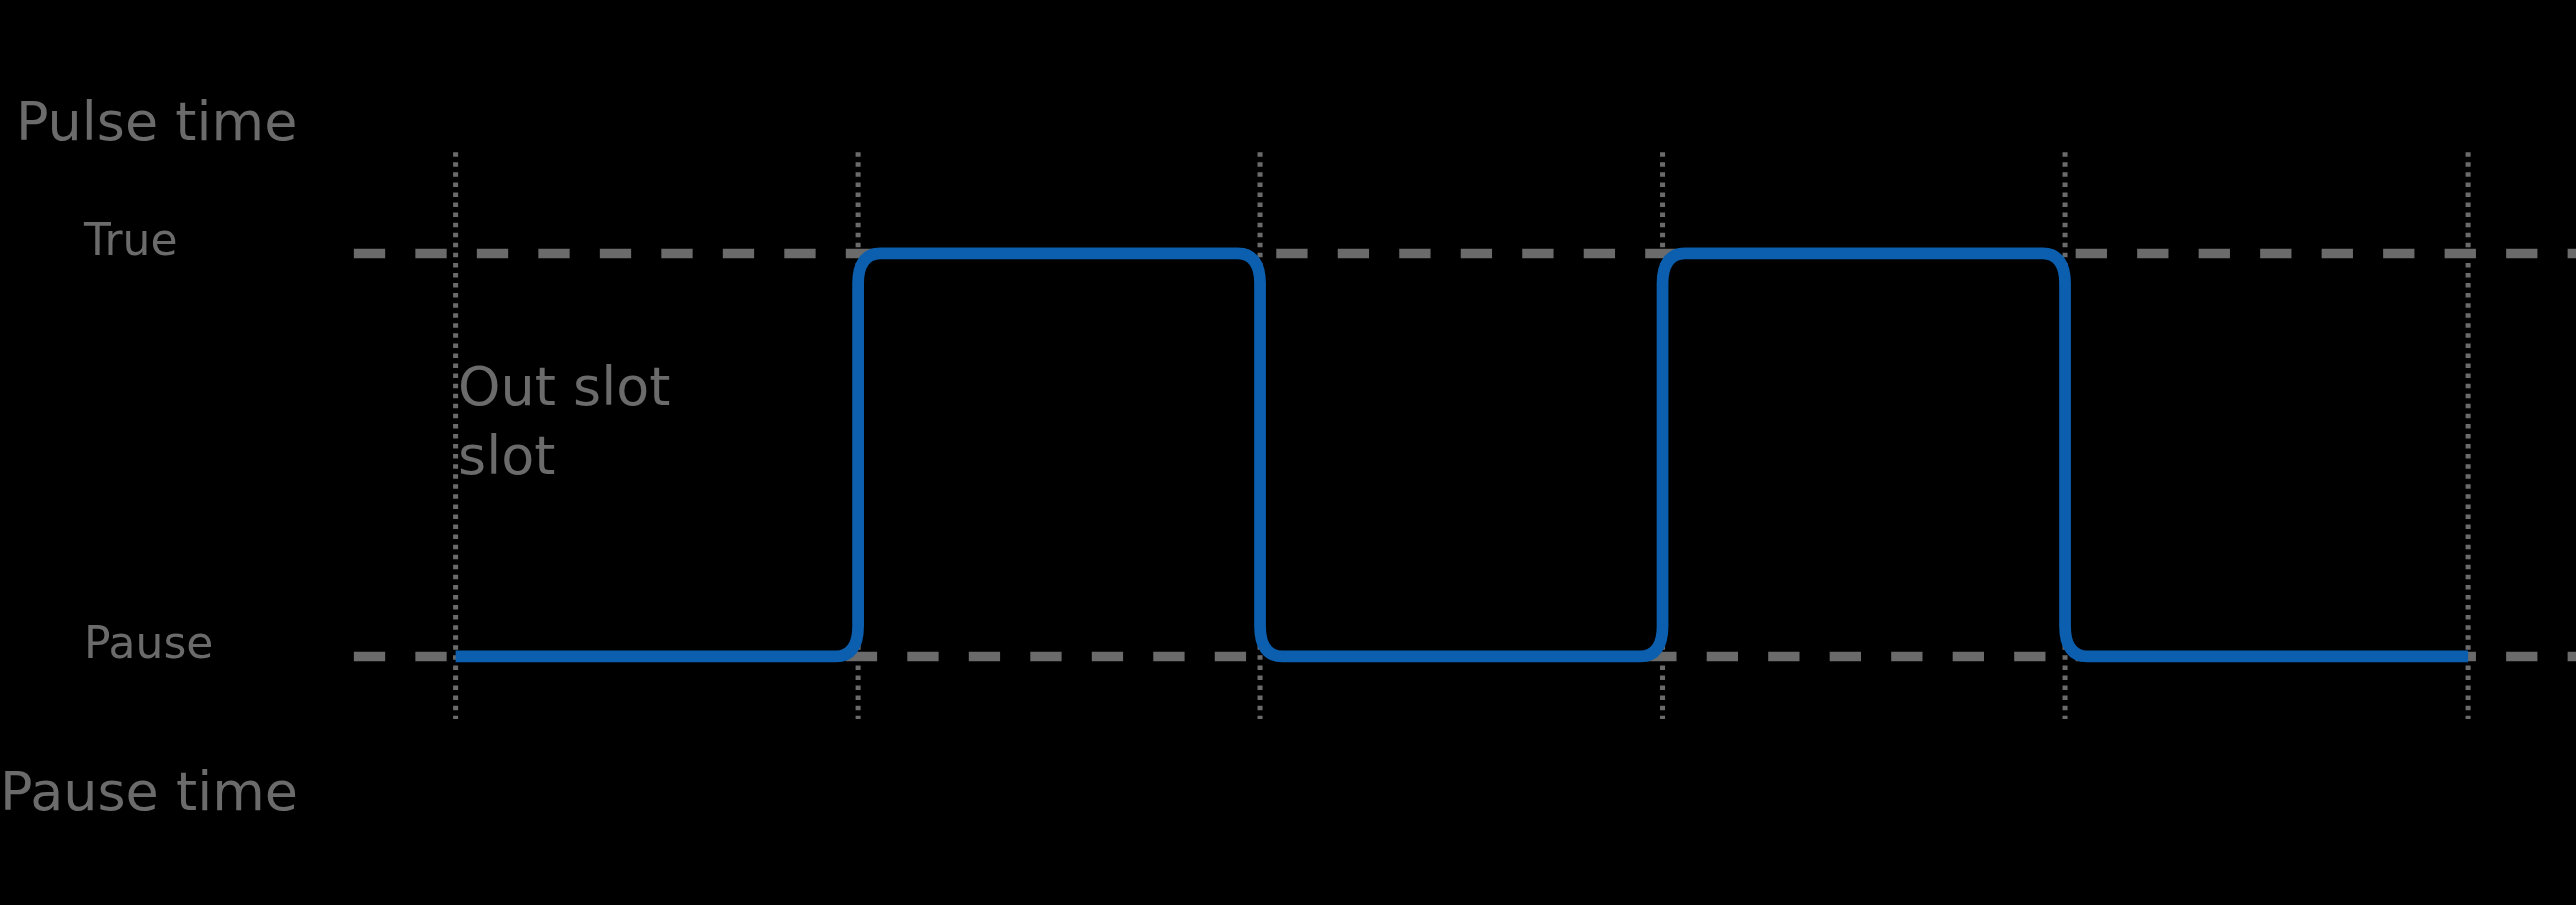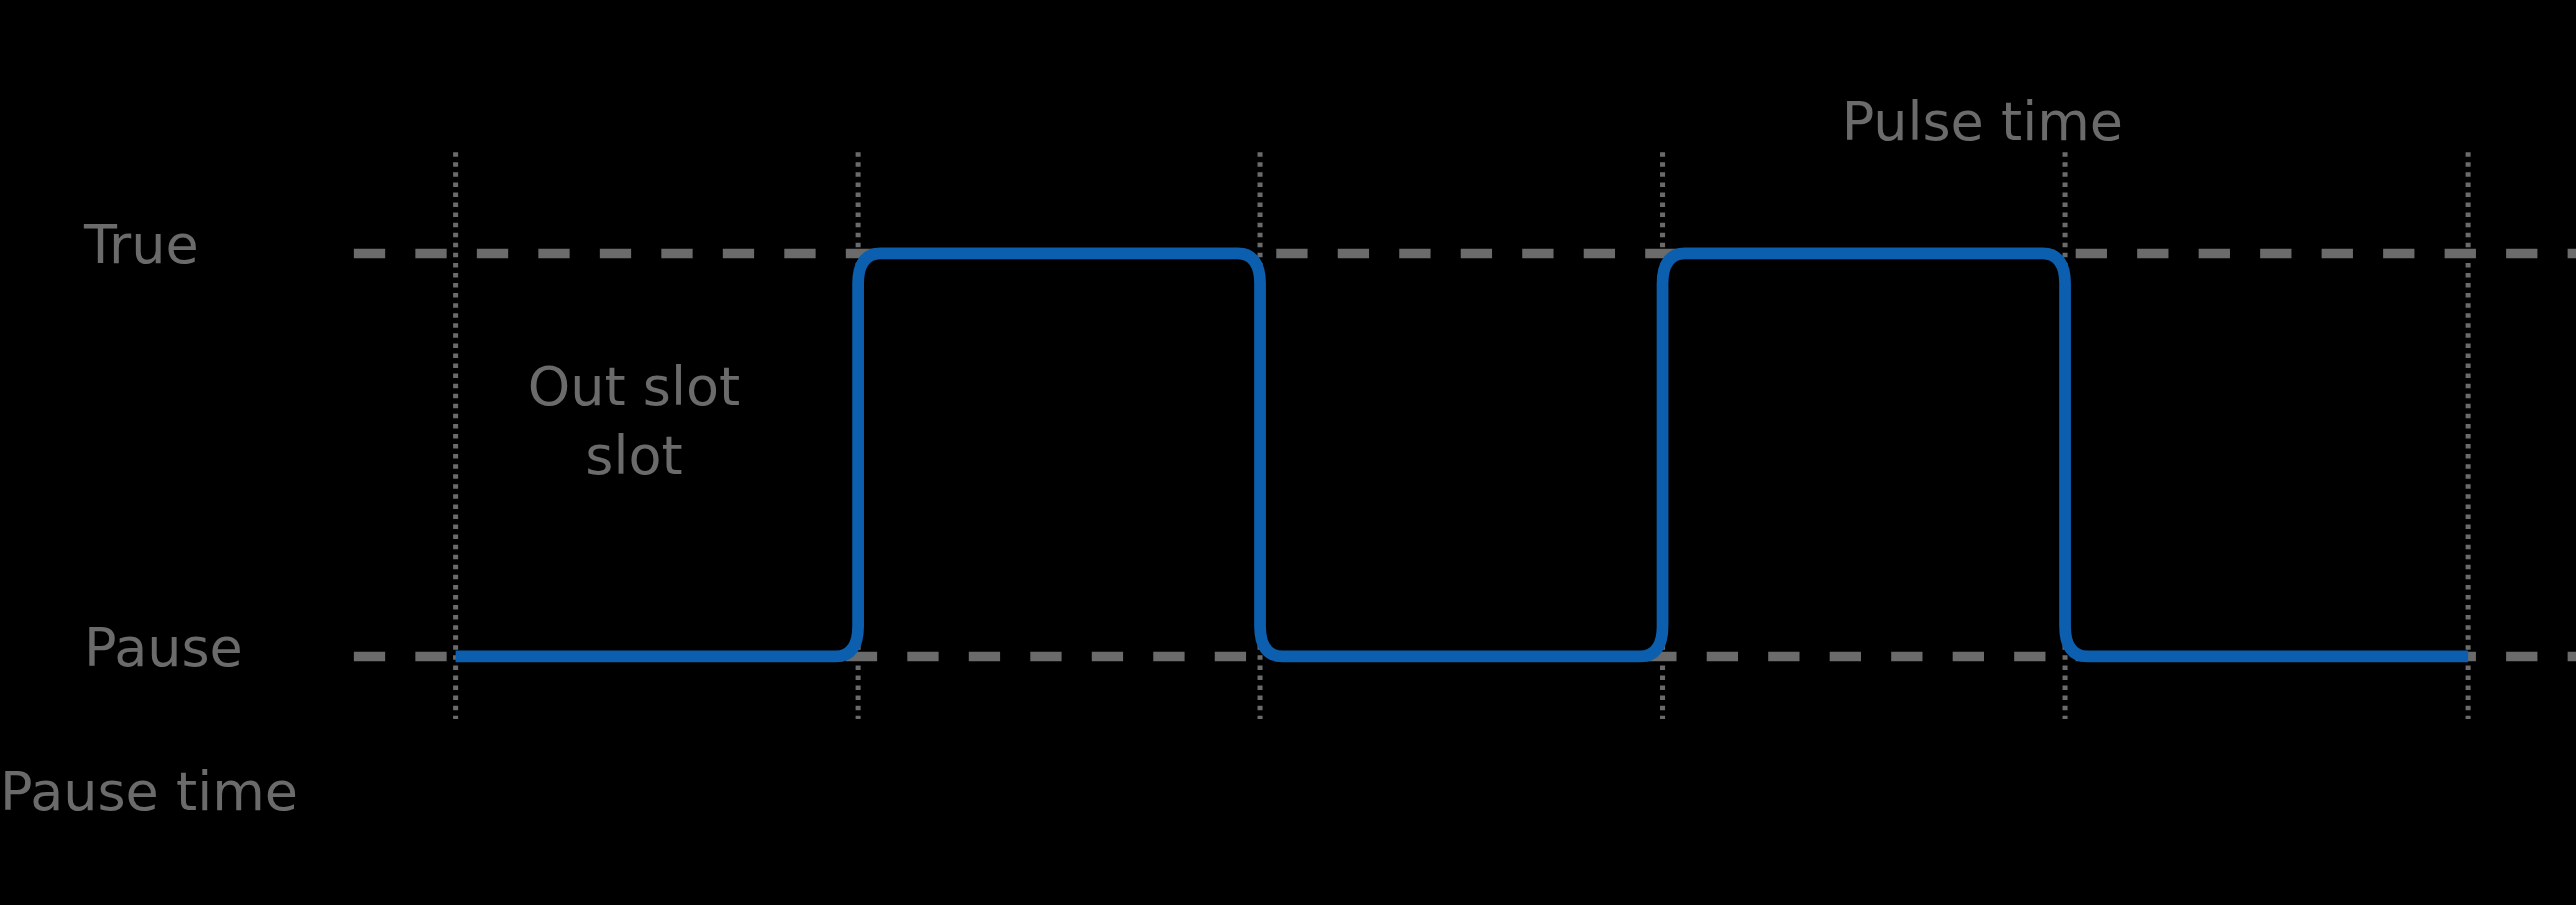--- a/index.html
+++ b/index.html
@@ -22,21 +22,21 @@
     left: 0;
     top: 0;
     width: 2576px;
     height: 906px;
     display: block;
   }
   .axis-label {
     position: absolute;
     color: #6b6b6b;
     font-family: "DejaVu Sans", sans-serif;
-    font-size: 54px;
+    font-size: 44px;
     line-height: 1.12;
     white-space: nowrap;
     letter-spacing: 0px;
   }
   .label-true {
     left: 84px;
     top: 215px;
   }
   .label-false {
     left: 84px;
@@ -44,35 +44,35 @@
   }
   .annot {
     position: absolute;
     color: #6b6b6b;
     font-family: "DejaVu Sans", sans-serif;
     font-size: 54px;
     line-height: 1.28;
     white-space: nowrap;
   }
   .annot-pulse {
-    left: 4px;
+    left: 16px;
     top: 87px;
     width: 2119px;
-    text-align: right;
+    text-align: left;
   }
   .annot-pause {
     left: 0;
     top: 757px;
     width: 1314px;
   }
   .annot-outslot {
-    left: 444px;
+    left: 458px;
     top: 352px;
     width: 380px;
-    text-align: center;
+    text-align: left;
     white-space: normal;
   }
 </style>
 </head>
 <body>
 
 <div id="stage">
 
   <svg class="diagram" viewBox="0 0 4608 1620">
 

